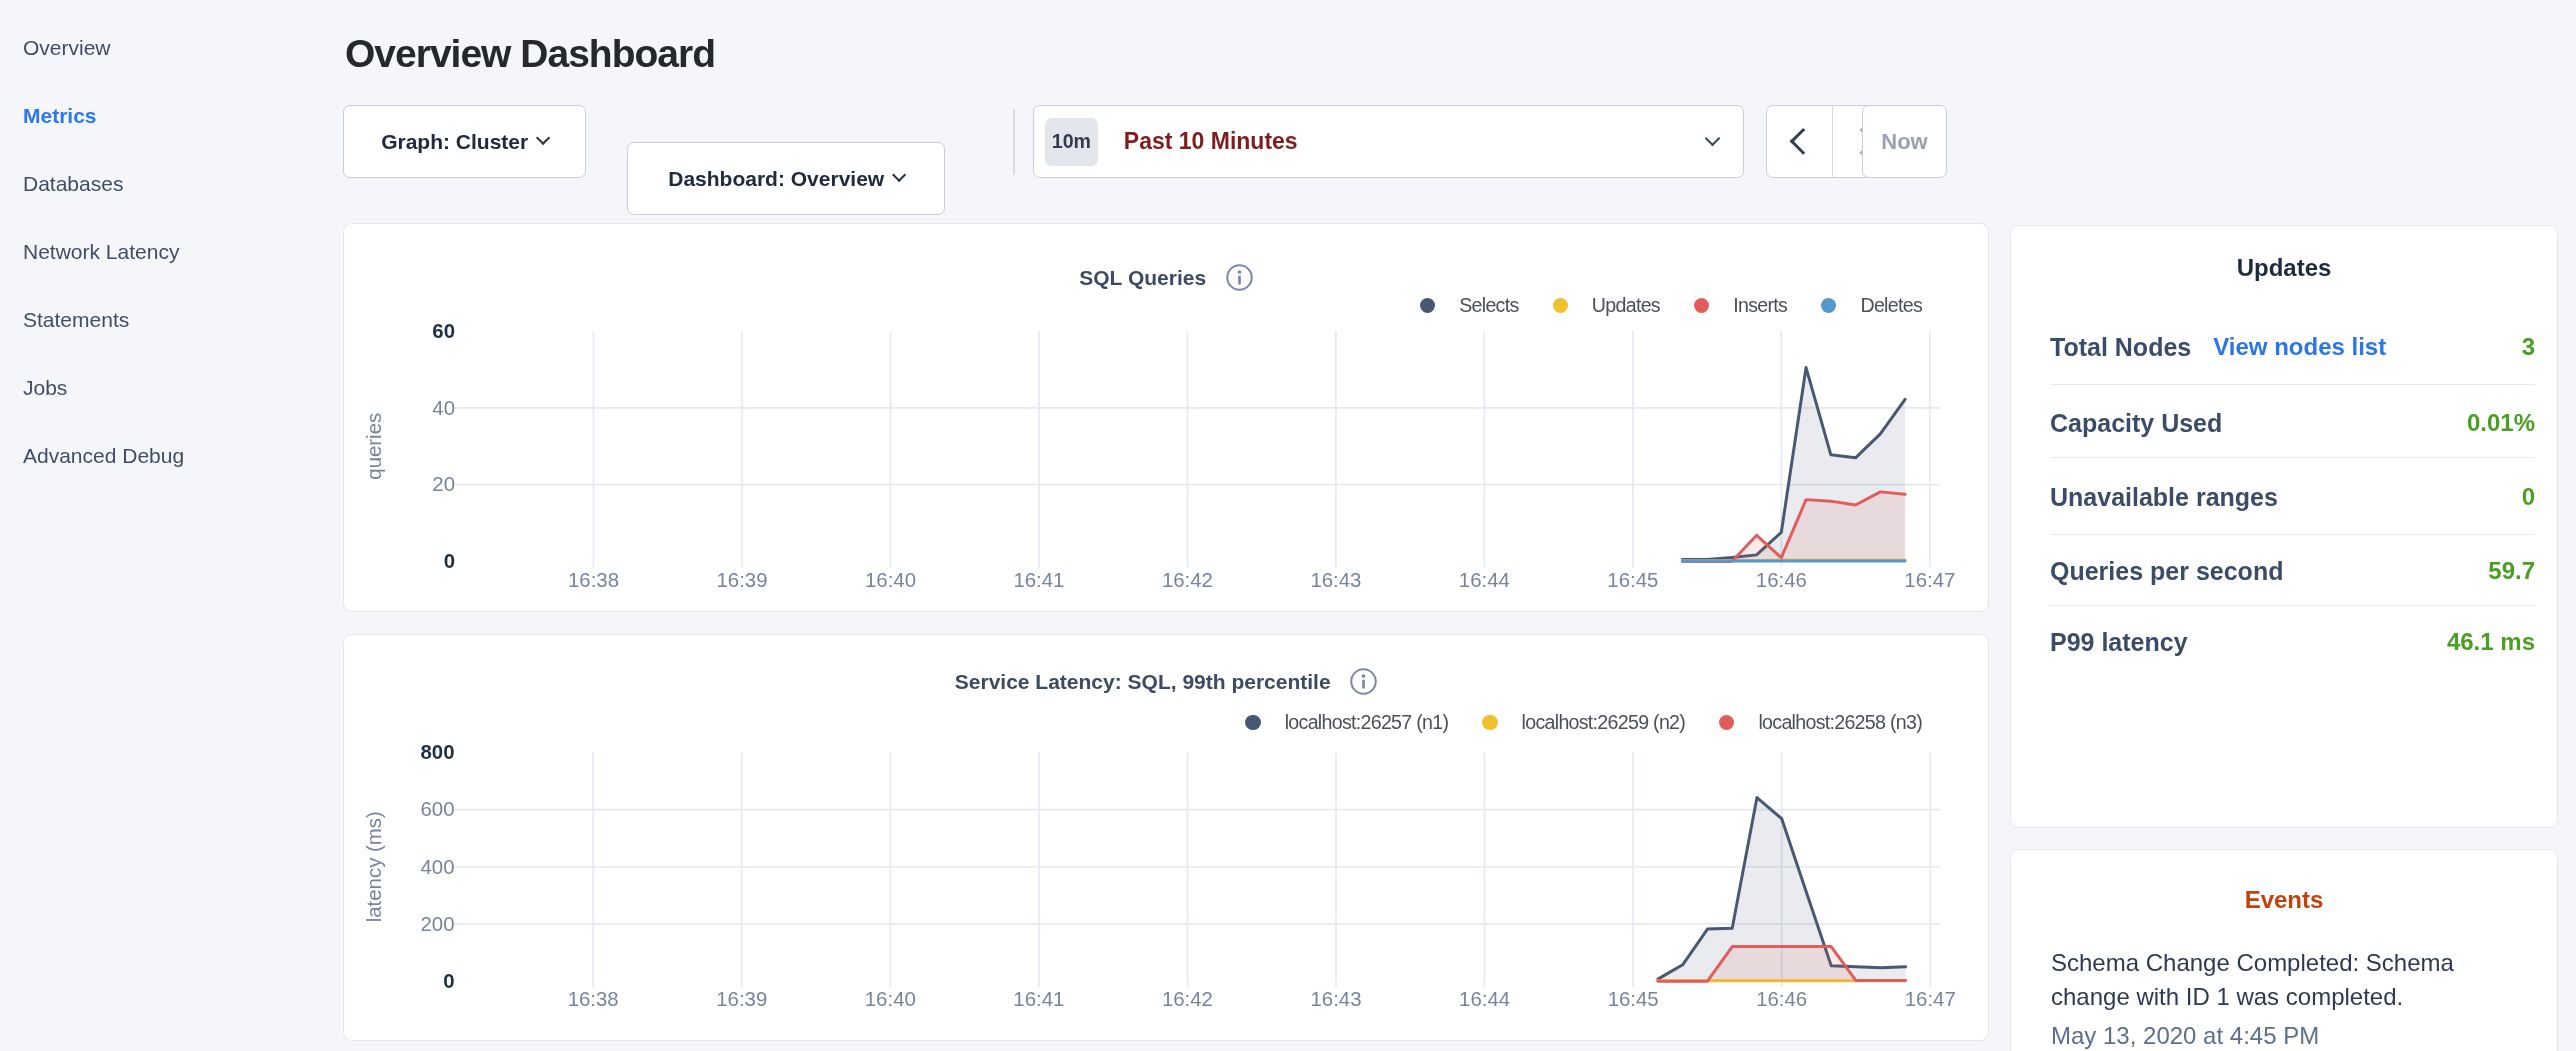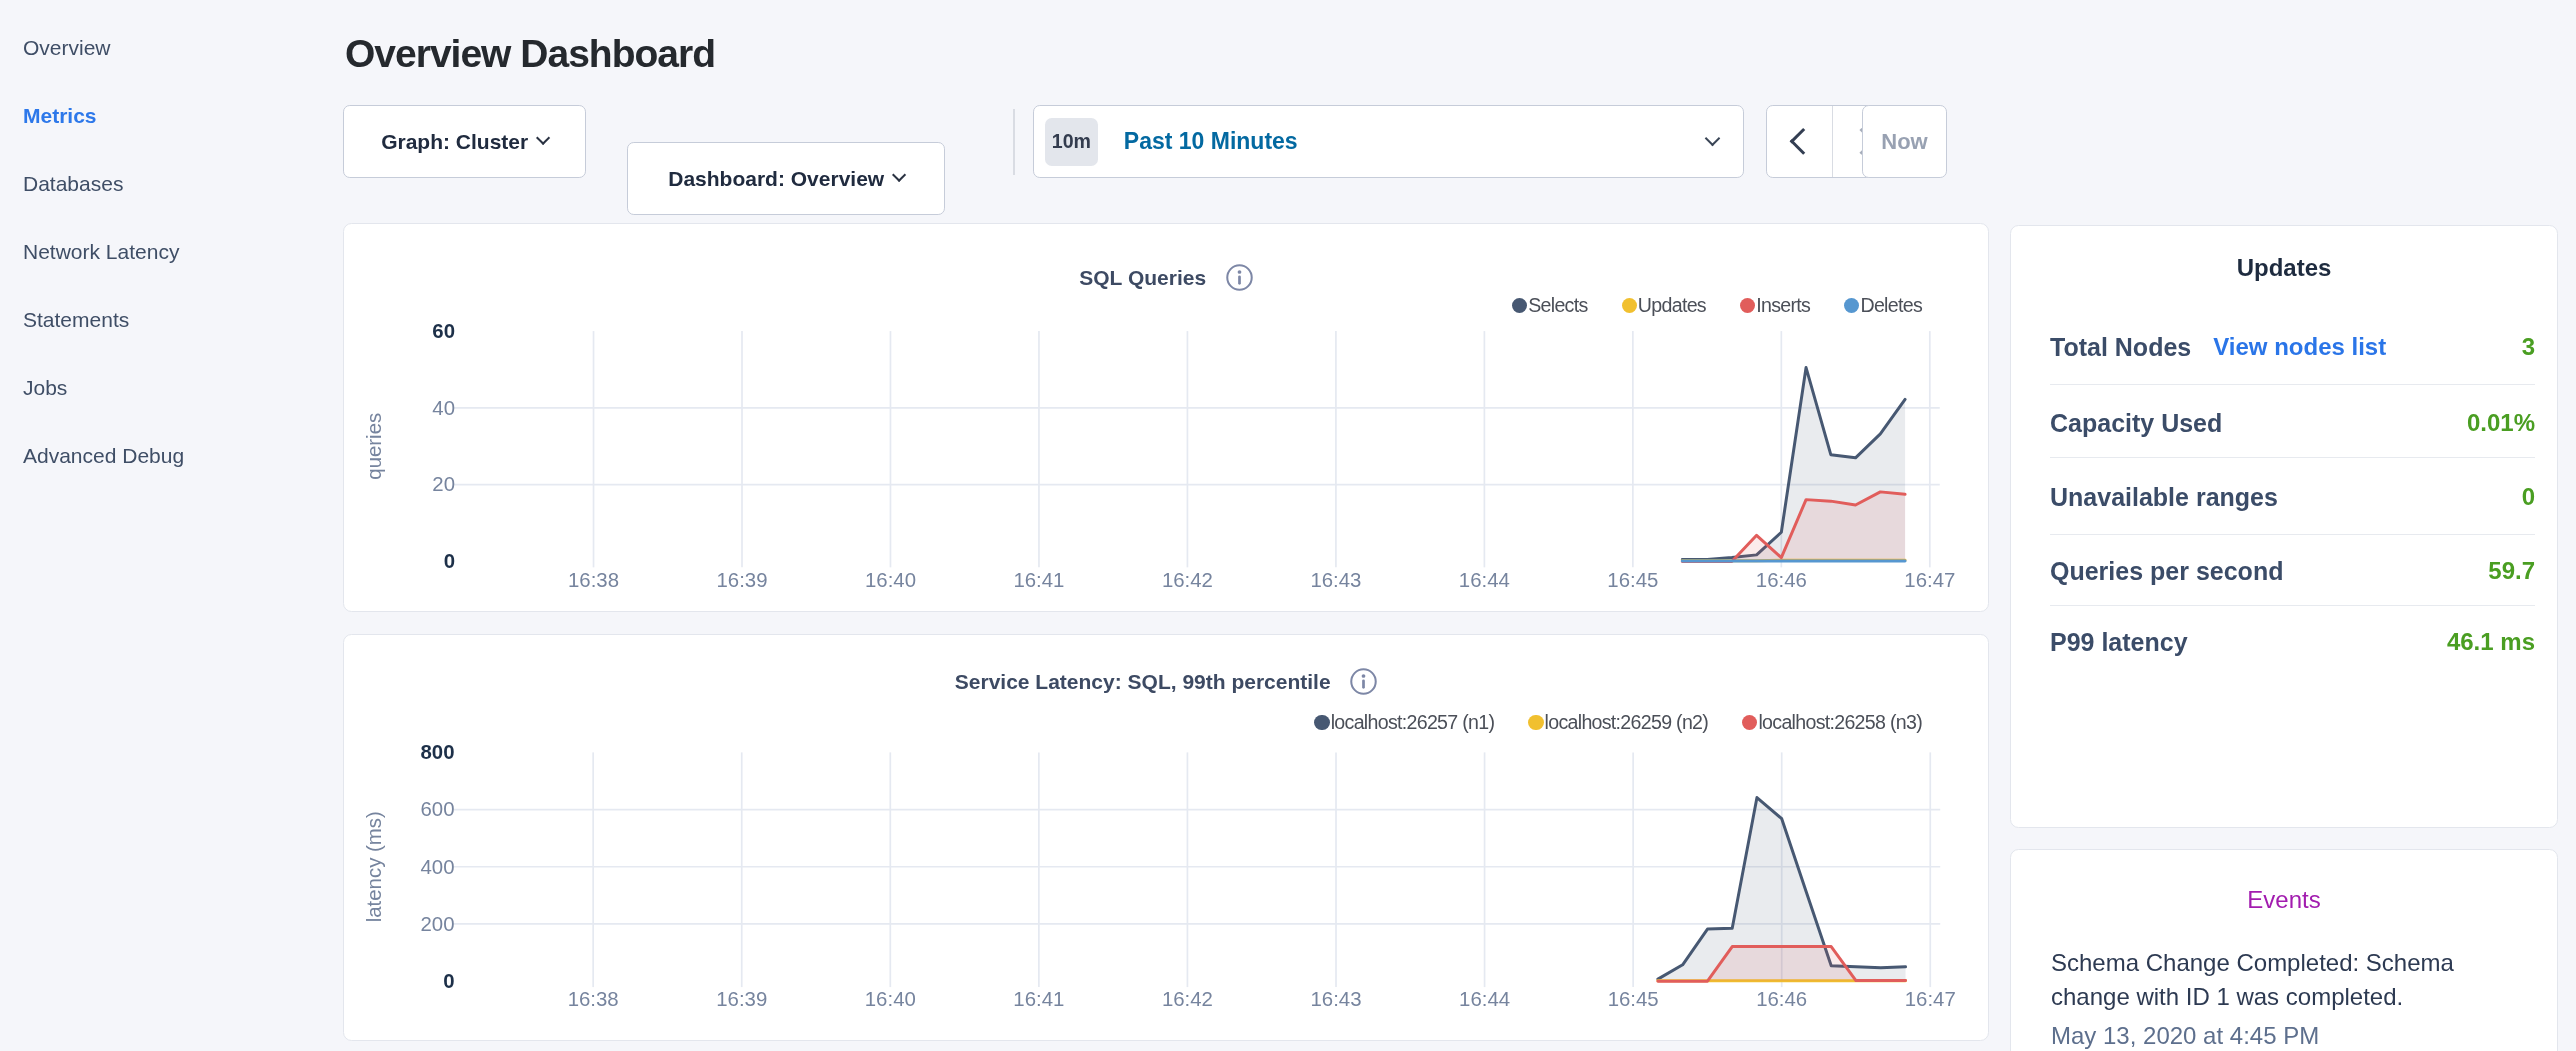--- a/index.html
+++ b/index.html
@@ -37,21 +37,21 @@
     width:10.2px; height:10.2px; margin-left:9.4px; margin-top:-6px;
     border-right:2.6px solid #2a3242; border-bottom:2.6px solid #2a3242;
     transform:rotate(45deg); flex:none;
   }
   .vdivider { position:absolute; left:1013px; top:109px; width:1.7px; height:66px; background:#d9dce3; }
   .timepicker { left:1033px; width:711px; padding:0 25.5px 0 11px; }
   .tp-badge {
     background:#e3e6ec; border-radius:6.8px; height:48px; padding:0 6.8px;
     display:flex; align-items:center; font-size:19.6px; font-weight:bold; color:#333c4e; flex:none;
   }
-  .tp-label { margin-left:26px; font-size:23px; font-weight:bold; color:#0369a1; flex:1; }
+  .tp-label { margin-left:26px; font-size:23px; font-weight:bold; color:#7f1d1d; flex:1; }
   .tp-chev { margin:0; margin-top:-6px; border-color:#3a4556; width:11px; height:11px; }
   .pager { left:1766px; width:132px; padding:0; }
   .pager .half { width:50%; height:100%; display:flex; align-items:center; justify-content:center; }
   .pager .half + .half { border-left:1.7px solid #d9dce3; }
   .arrow { width:18.7px; height:18.7px; border-right:3.8px solid; border-bottom:3.8px solid; flex:none; }
   .arrow.prev { transform:rotate(135deg); color:#333e52; margin-left:7.7px; }
   .arrow.next { transform:rotate(-45deg); color:#a7aebb; margin-right:7.7px; }
   .now-btn { left:1862px; width:85px; justify-content:center; }
   .now-btn span { font-size:22px; font-weight:bold; color:#98a1b2; }
   
@@ -63,21 +63,21 @@
   
   .chart-head {
     position:absolute; left:0; width:100%; display:flex;
     align-items:center; justify-content:center; gap:19.6px;
   }
   .chart-title { font-size:21px; font-weight:bold; color:#3d4a63; }
   .info-icon { width:27px; height:27px; flex:none; cursor:pointer; }
   .legend {
     position:absolute; right:66px; display:flex; align-items:center; gap:34px;
   }
-  .legend .li { display:flex; align-items:center; gap:1px; cursor:pointer; }
+  .legend .li { display:flex; align-items:center; gap:24px; cursor:pointer; }
   .legend .dot { width:15.3px; height:15.3px; border-radius:50%; flex:none; }
   .legend .lbl { font-size:19.6px; letter-spacing:-0.7px; color:#4b4f58; white-space:nowrap; }
   svg.plot { position:absolute; left:0; top:0; }
   svg.plot text { font-family:"Liberation Sans", sans-serif; }
   .tick-label { font-size:24px; fill:#76849e; }
   .tick-label.bold { font-weight:bold; fill:#1d3049; }
   .unit-label { font-size:24px; fill:#76849e; }
   
   .s-title { padding-top:25.5px; height:56px; text-align:center; font-size:24px; line-height:31px; font-weight:bold; color:#1e2b3f; }
   .s-body { padding:0 22px 0 39px; }
@@ -87,21 +87,21 @@
   .srow .rlabel { font-size:25px; font-weight:bold; color:#3b4c68; white-space:nowrap; }
   .srow .rlink { font-size:24px; font-weight:bold; color:#2a75e8; margin-left:22px; cursor:pointer; white-space:nowrap; }
   .srow .rvalue { margin-left:auto; font-size:24px; font-weight:bold; color:#4a9e22; white-space:nowrap; }
   .srow .subtext { margin-top:1.7px; font-size:20.4px; line-height:31px; letter-spacing:-0.2px; color:#475569; }
   .srow1 { padding:48px 0 20.4px; }
   .srow2 { padding:20.4px 0 17px; }
   .srow3 { padding:22px 0 20.4px; }
   .srow4 { padding:18.7px 0 17px; }
   .srow5 { padding:18.7px 0 25.5px; }
   
-  .e-title { padding-top:34px; height:65px; text-align:center; font-size:24px; line-height:31px; font-weight:normal; color:#a21caf; }
+  .e-title { padding-top:34px; height:65px; text-align:center; font-size:24px; line-height:31px; font-weight:bold; color:#c2410c; }
   .e-body { padding:31px 34px 0 40px; }
   .e-msg { font-size:24px; line-height:34px; color:#2d3a52; }
   .e-time { margin-top:5.1px; font-size:24px; line-height:34px; color:#5d6f8d; }
 </style>
 </head>
 <body>
 
 <nav class="sidebar">
   <ul id="sidebar-list">
       <li>Overview</li>

